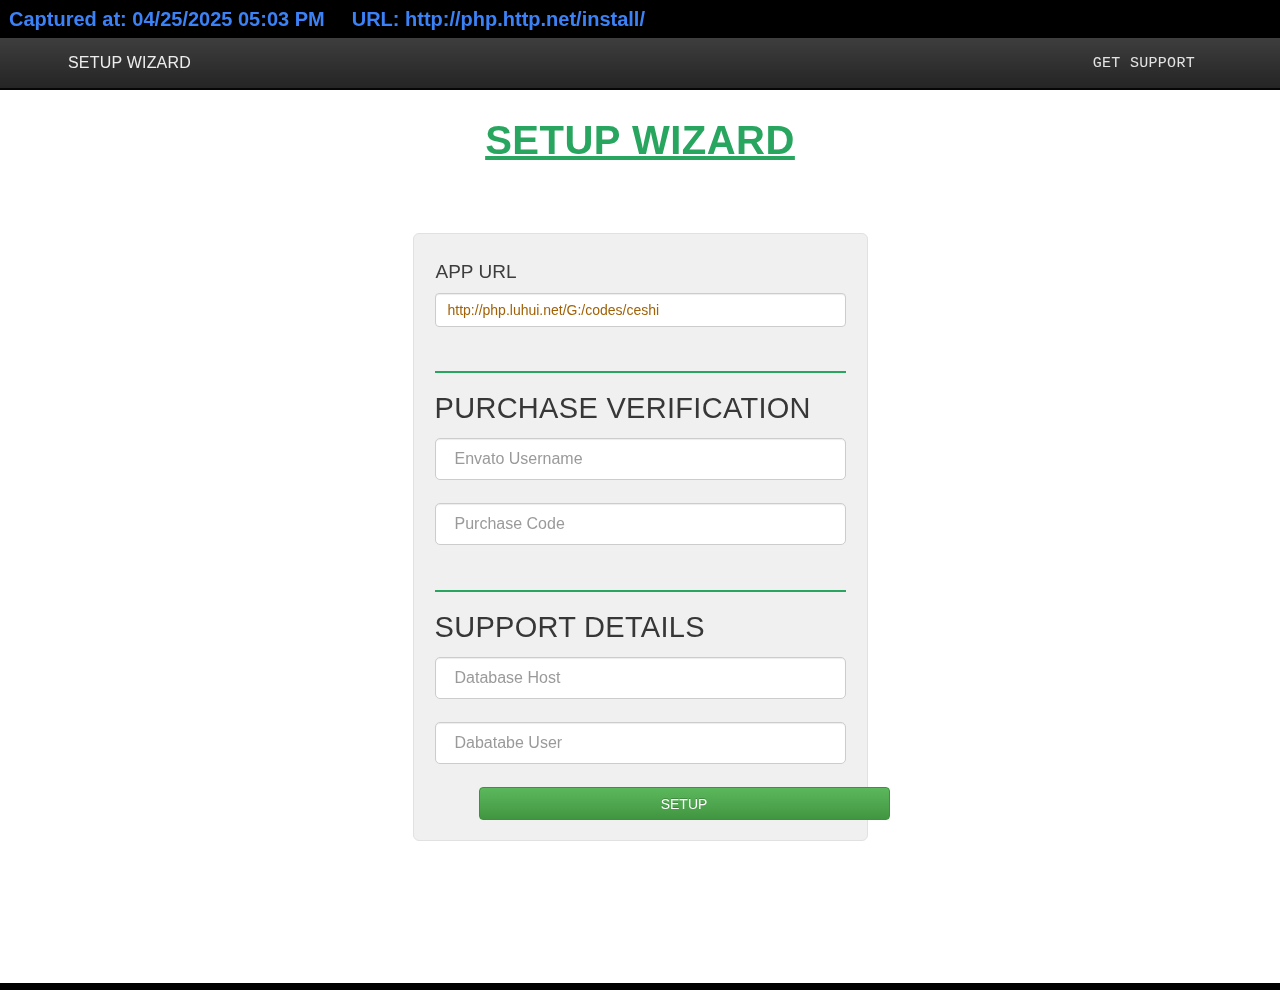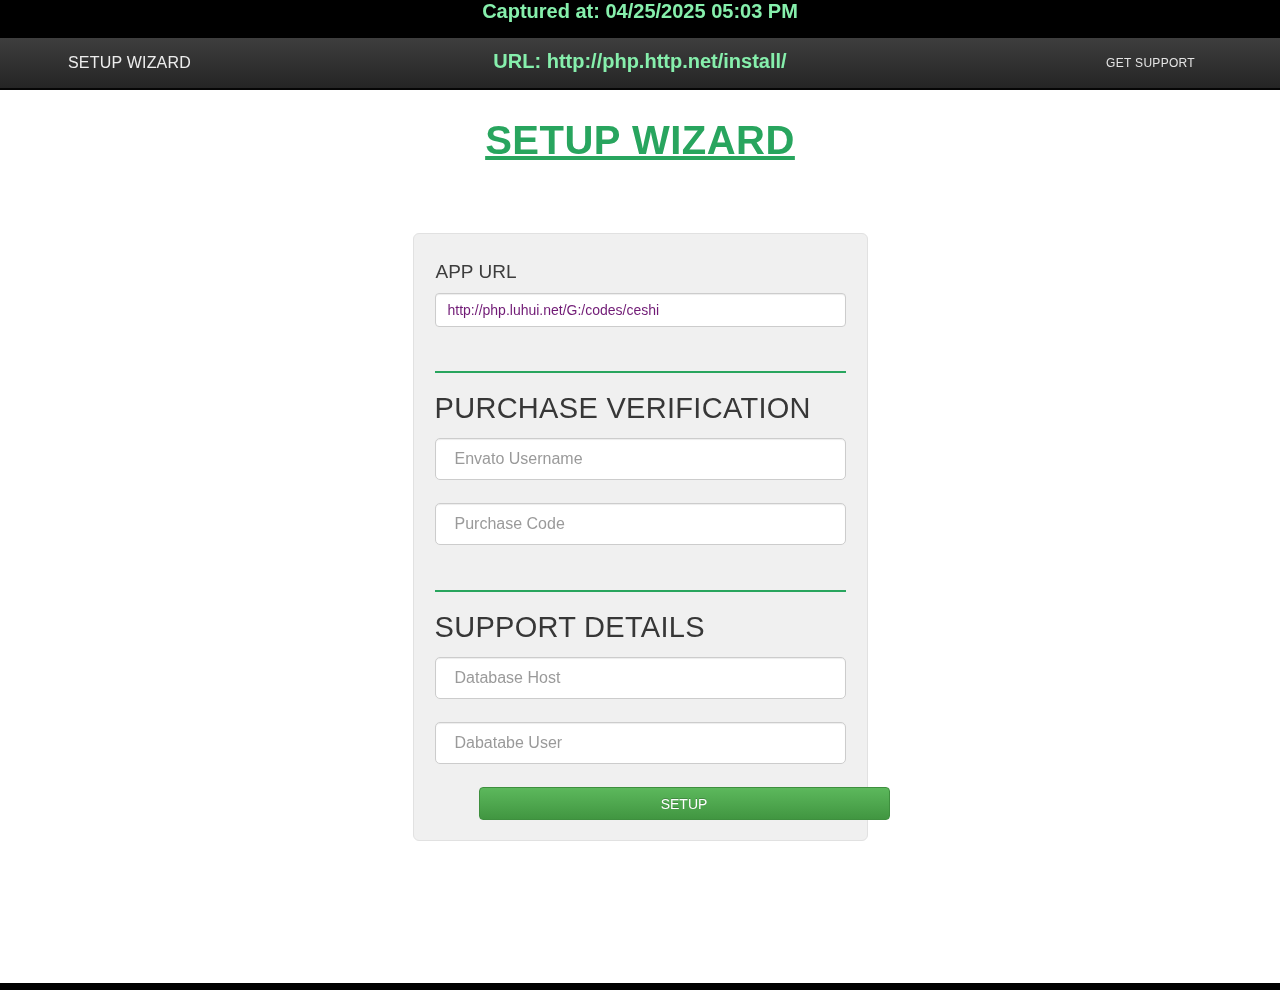--- a/index.html
+++ b/index.html
@@ -8,37 +8,36 @@
     height:990px;
     position:relative;
     background:#ffffff;
     font-family:"Liberation Sans", sans-serif;
     overflow:hidden;
   }
 
   
   .capture-bar {
     display:flex; align-items:center; gap:27px;
-    background:#000; color:#86efac;
+    background:#000; color:#3b82f6;
     height:38px; padding:0 9px;
     font-size:20px; font-weight:700;
     white-space:nowrap;
-    flex-direction:column;
   }
 
   
   .navbar {
     height:52px;
     background:linear-gradient(to bottom,#3e3e3e 0%,#252525 100%);
     border-bottom:2px solid #060606;
     display:flex; align-items:center; justify-content:space-between;
     padding:0 85px 0 68px;
   }
   .navbar-brand { color:#ededed; font-size:16px; text-decoration:none; letter-spacing:.2px; }
-  .navbar-support { color:#e4e4e4; font-size:12px; text-decoration:none; letter-spacing:.3px; }
+  .navbar-support { color:#e4e4e4; font-size:15px; text-decoration:none; letter-spacing:.3px;font-family:Liberation Mono, monospace; }
 
   
   .page-title {
     margin-top:28px;
     text-align:center;
     font-size:40px; font-weight:700;
     color:var(--accent-green,#28a55e);
     text-decoration:underline;
     letter-spacing:.5px;
   }
@@ -59,21 +58,21 @@
     margin:0 0 10px 1px;
     font-weight:400;
   }
 
   .input {
     display:block; width:100%;
     background:#fff;
     border:1px solid #ccc;
     border-radius:4px;
     box-shadow:inset 0 1px 1px rgba(0,0,0,.075);
-    color:#701a75;
+    color:#a16207;
     outline:none;
     font-family:inherit;
   }
   .input::placeholder { color:#9a9a9a; opacity:1; }
   .input-sm { height:34px; padding:6px 12px; font-size:14px; }
   .input-lg { height:42px; padding:10px 19px; font-size:16px; border-radius:5px; margin-bottom:23px; }
 
   .green-hr {
     border:0;
     border-top:2px solid var(--accent-green,#28a55e);

